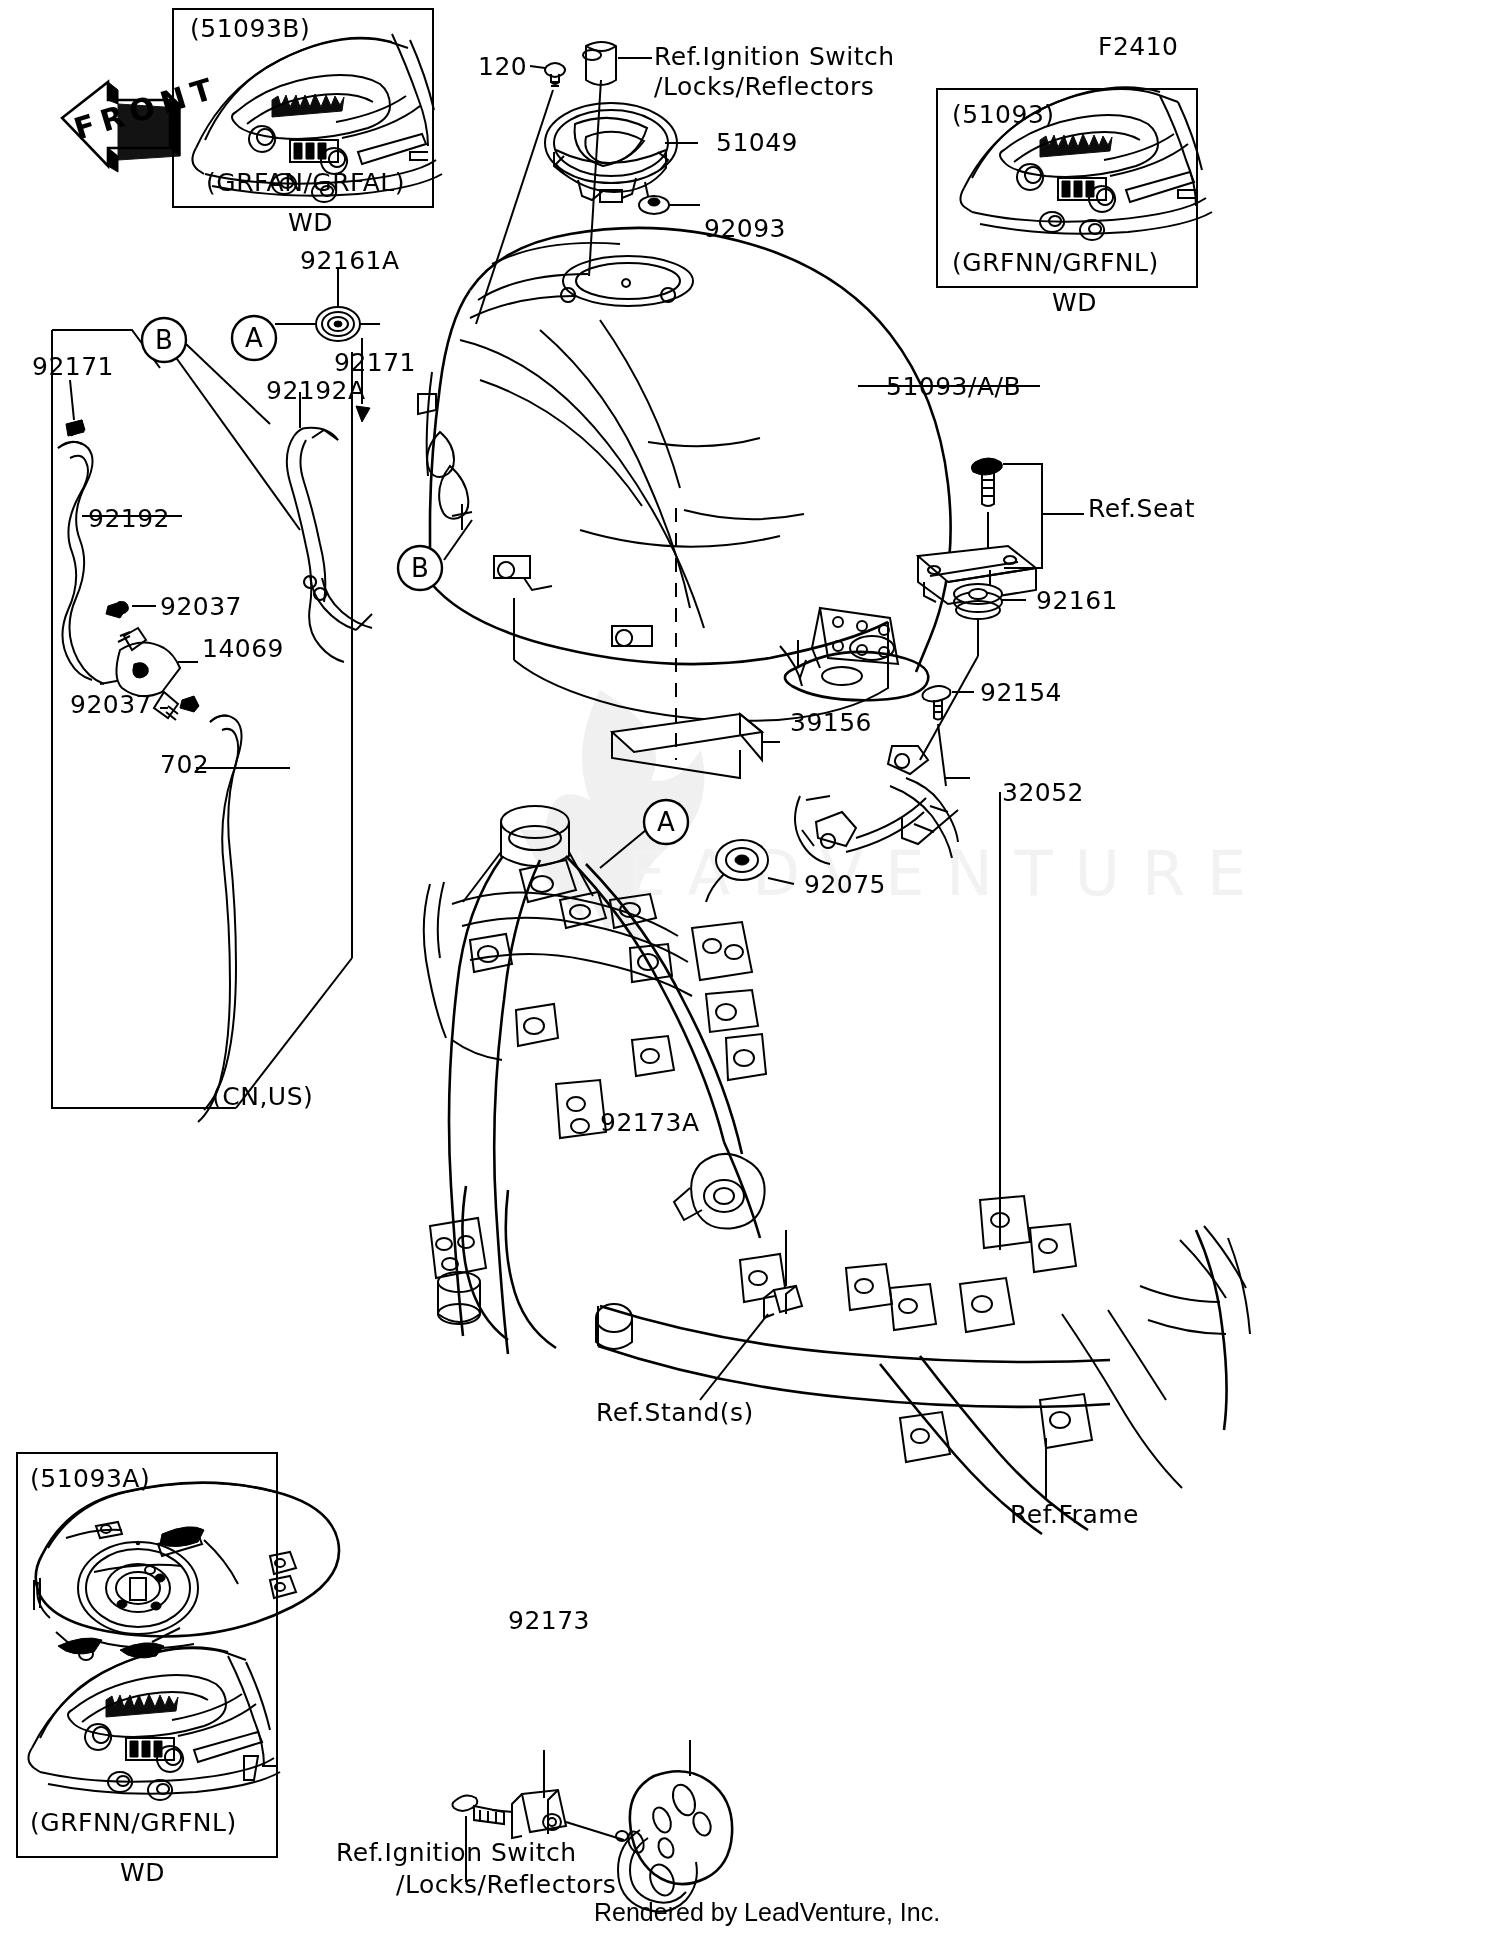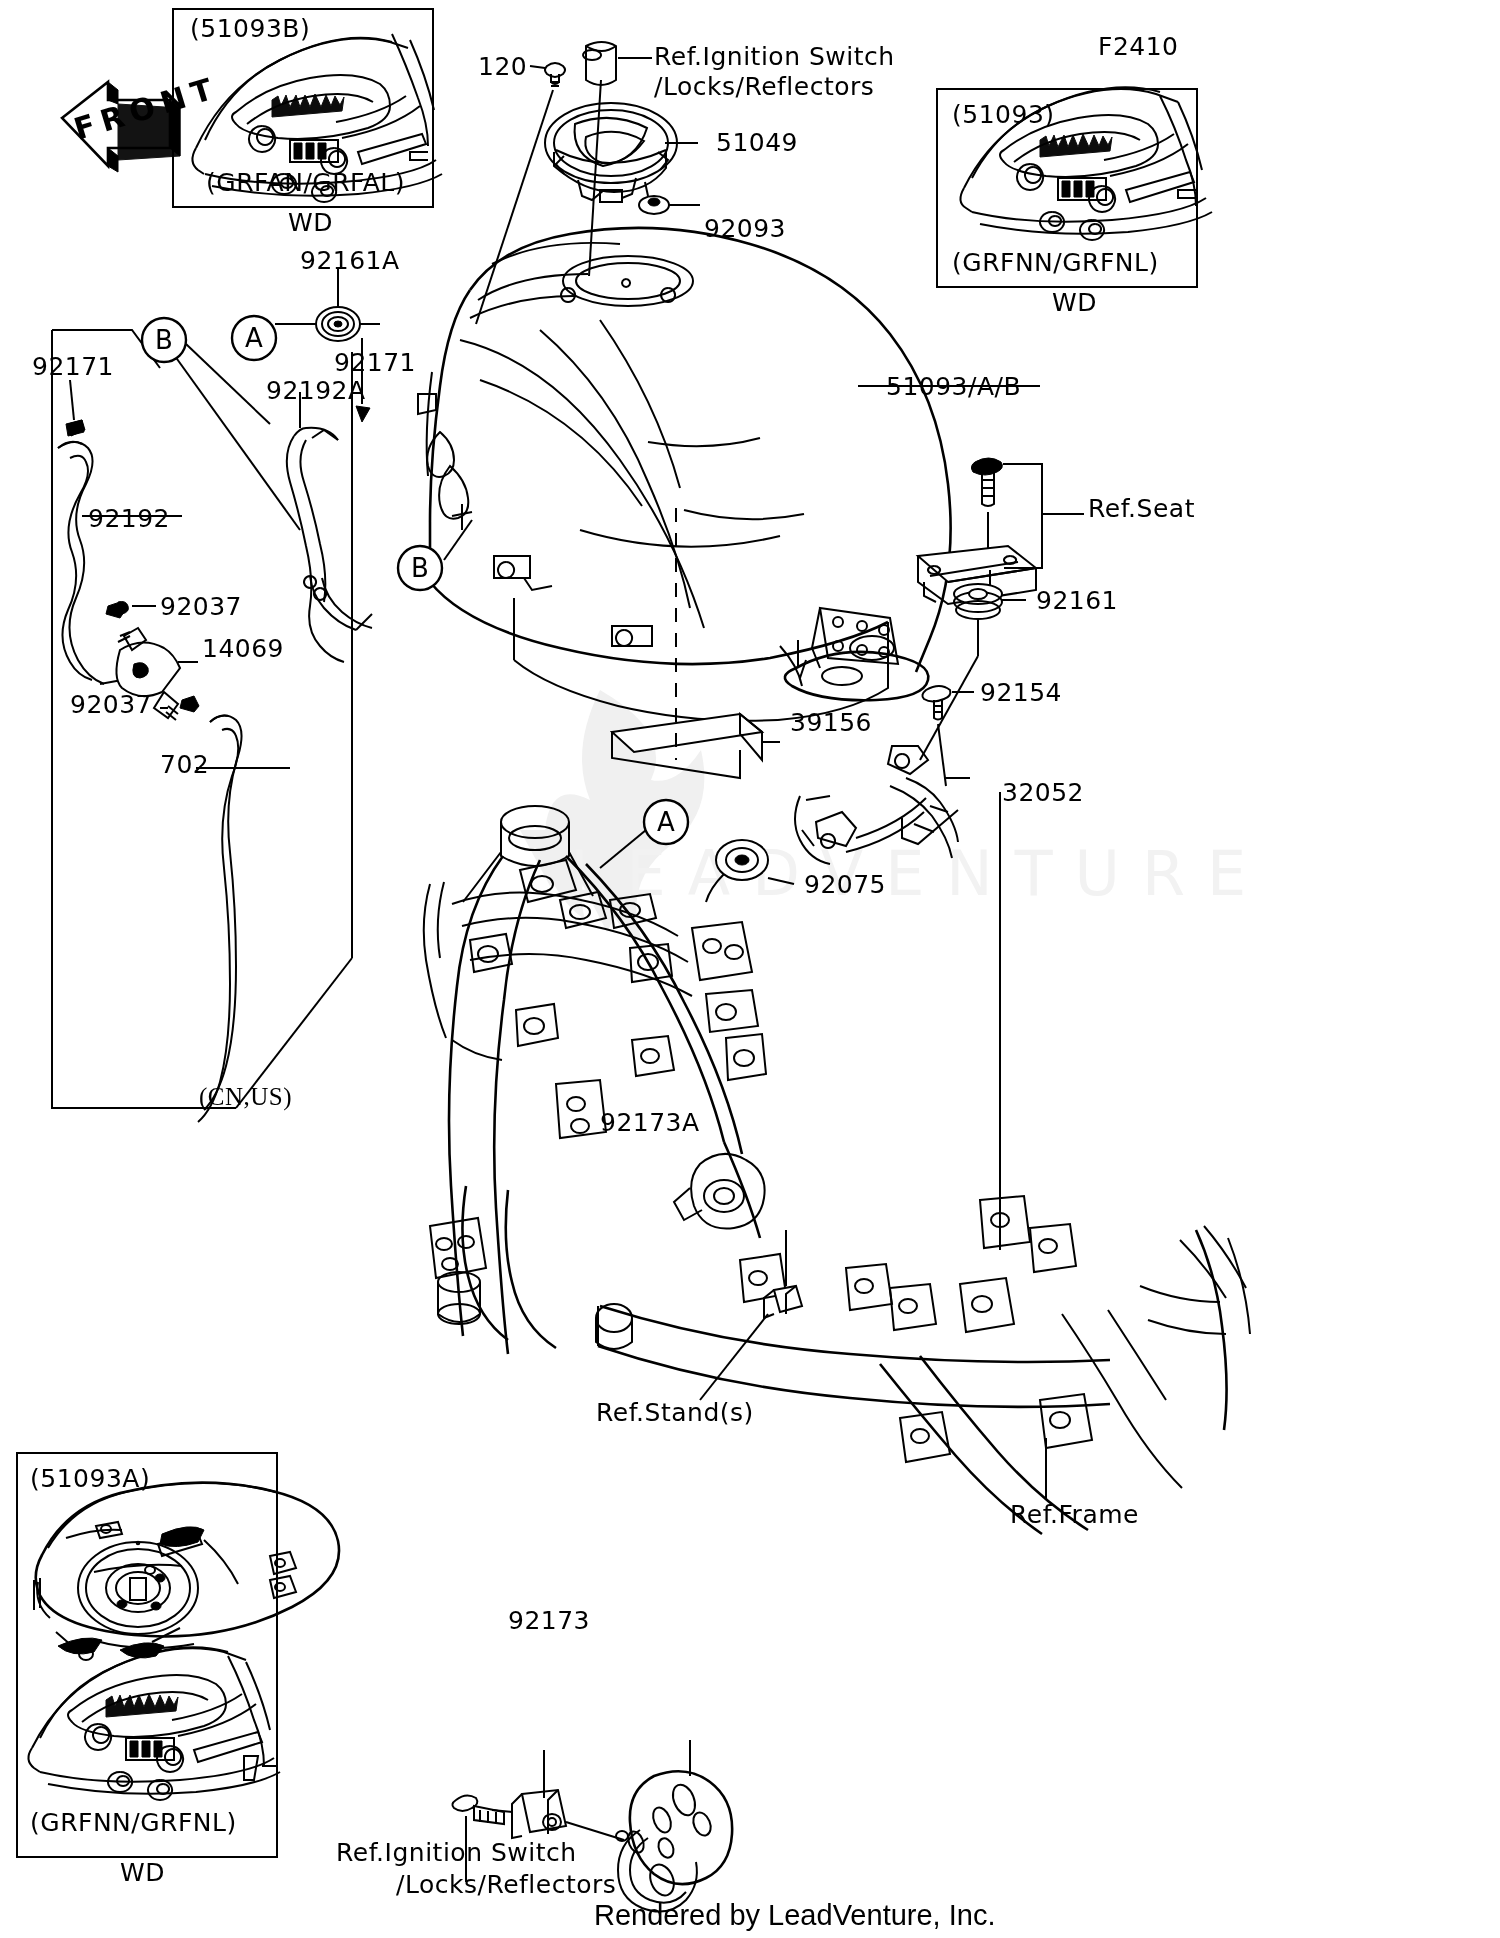--- a/index.html
+++ b/index.html
@@ -7,21 +7,21 @@
     width:1500px;height:1938px;position:relative;overflow:hidden;
     font-family:"DejaVu Sans","Liberation Sans",sans-serif;
     color:#000;
   }
   #root{position:absolute;inset:0;}
   .lbl{
     position:absolute;white-space:pre;
     font-family:"DejaVu Sans","Liberation Sans",sans-serif;
     font-size:25px;letter-spacing:0.5px;color:#000;line-height:1.18;
   }
-  .lbl.rend{font-size:29px;font-family:"Liberation Sans",sans-serif;letter-spacing:0;}
+  .lbl.rend{font-size:25px;font-family:"Liberation Sans",sans-serif;letter-spacing:0;}
   .box{position:absolute;border:2px solid #000;box-sizing:border-box;background:transparent;}
   svg{position:absolute;left:0;top:0;width:1500px;height:1938px;overflow:visible;}
   .ln{stroke:#000;stroke-width:2;fill:none;}
   .ln3{stroke:#000;stroke-width:2.6;fill:none;}
   .fillw{fill:#fff;stroke:#000;stroke-width:2;}
   .fillk{fill:#000;stroke:#000;stroke-width:1;}
   .dash{stroke:#000;stroke-width:2;fill:none;stroke-dasharray:14 11;}
   .wm{fill:#f0f0f0;stroke:none;}
   .circ{fill:#fff;stroke:#000;stroke-width:2.4;}
   .cl{font-family:"DejaVu Sans","Liberation Sans",sans-serif;font-size:26px;fill:#000;text-anchor:middle;}
@@ -560,21 +560,21 @@
   <div class="lbl" style="left:288px;top:208px;">WD</div>
 
   <div class="lbl" style="left:952px;top:100px;">(51093)</div>
   <div class="lbl" style="left:952px;top:248px;">(GRFNN/GRFNL)</div>
   <div class="lbl" style="left:1052px;top:288px;">WD</div>
 
   <div class="lbl" style="left:30px;top:1464px;">(51093A)</div>
   <div class="lbl" style="left:30px;top:1808px;">(GRFNN/GRFNL)</div>
   <div class="lbl" style="left:120px;top:1858px;">WD</div>
 
-  <div class="lbl" style="left:199px;top:1082px;font-family:Liberation Serif, serif;">(CN,US)</div>
+  <div class="lbl" style="left:212px;top:1082px;">(CN,US)</div>
 
   <div class="lbl" style="left:478px;top:52px;">120</div>
   <div class="lbl" style="left:716px;top:128px;">51049</div>
   <div class="lbl" style="left:704px;top:182px;margin-top:32px;">92093</div>
   <div class="lbl" style="left:300px;top:246px;">92161A</div>
   <div class="lbl" style="left:32px;top:352px;">92171</div>
   <div class="lbl" style="left:334px;top:348px;">92171</div>
   <div class="lbl" style="left:266px;top:376px;">92192A</div>
   <div class="lbl" style="left:88px;top:504px;">92192</div>
   <div class="lbl" style="left:160px;top:592px;">92037</div>

